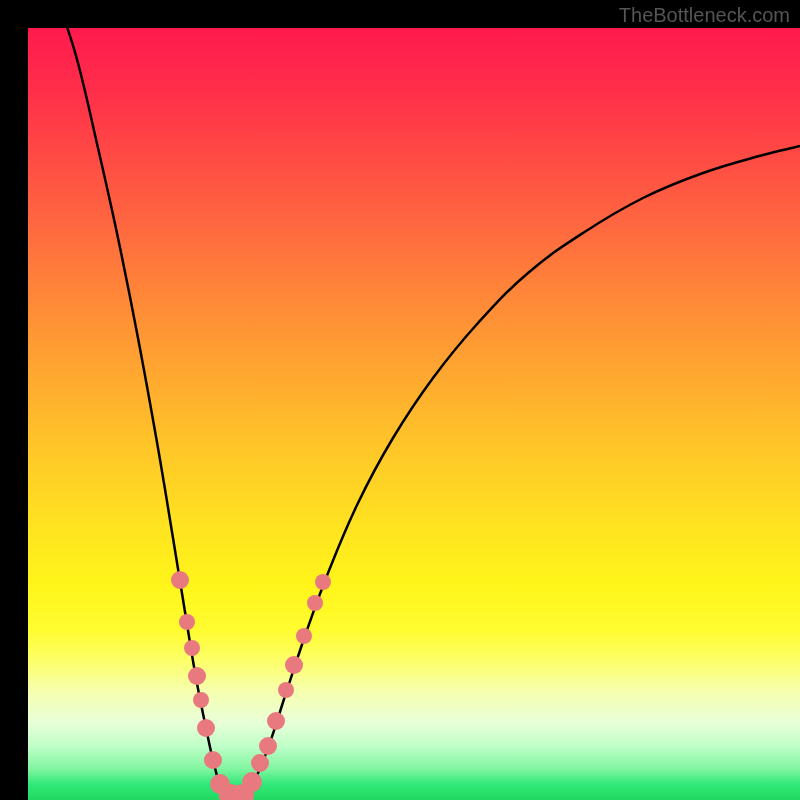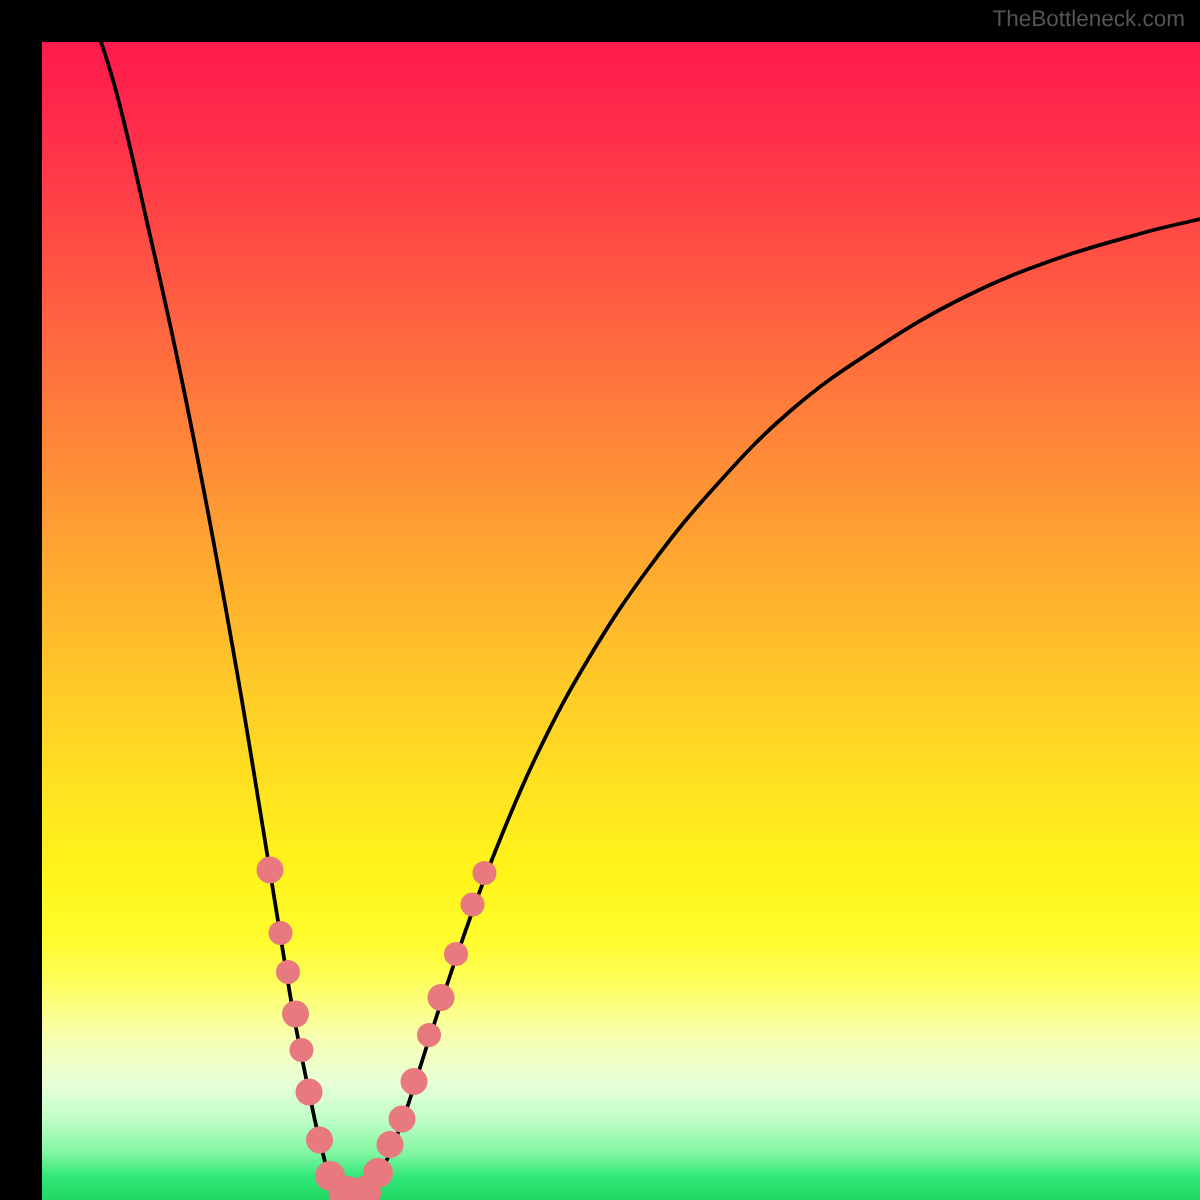--- a/index.html
+++ b/index.html
@@ -12,21 +12,21 @@
       height: 800px;
       background: #000;
       position: relative;
       font-family: Arial, sans-serif;
     }
     .watermark {
       position: absolute;
       top: 4px;
       right: 10px;
       color: #555;
-      font-size: 15px;
+      font-size: 20px;
       font-weight: 500;
       z-index: 10;
     }
     .chart-container {
       position: absolute;
       top: 28px;
       left: 28px;
       width: 772px;
       height: 772px;
       overflow: hidden;

